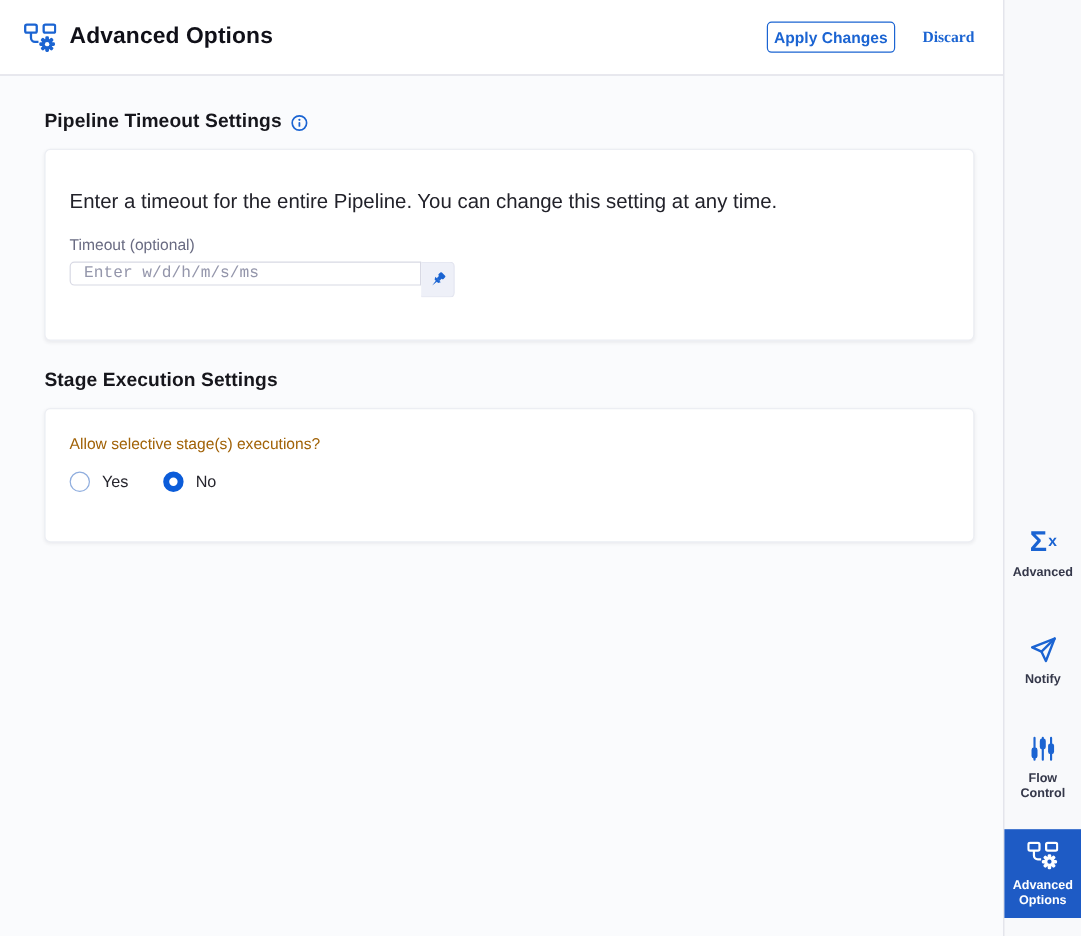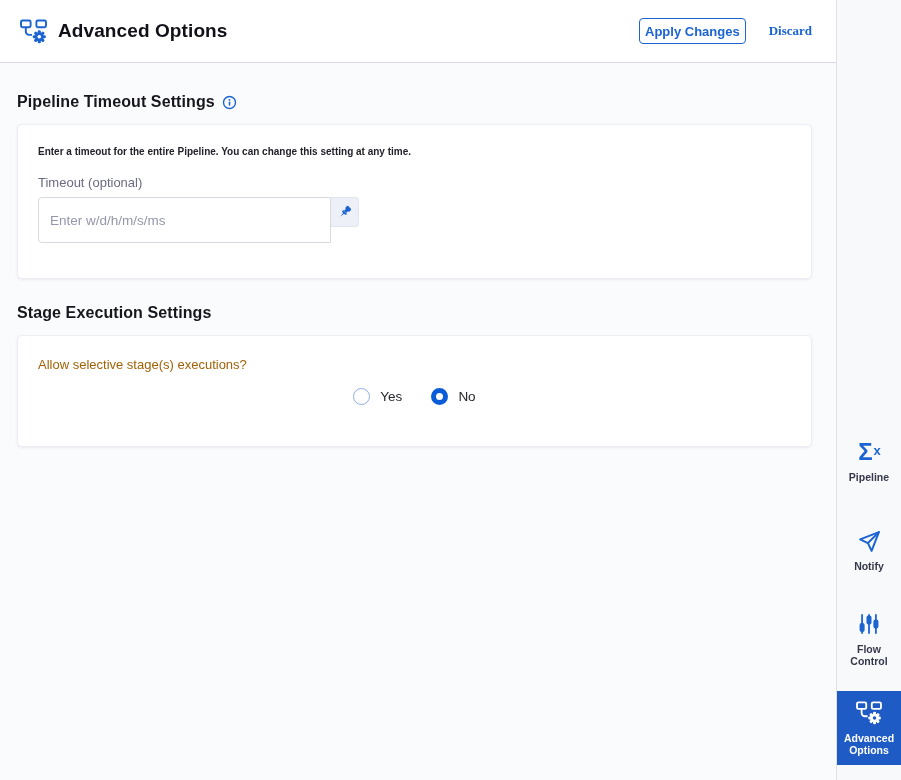--- a/index.html
+++ b/index.html
@@ -27,46 +27,46 @@
   .header-icon{color:var(--primary);display:flex;align-items:center;}
   .header-title{font-size:19px;font-weight:700;color:#101018;margin-left:11px;letter-spacing:.1px;}
   .header-actions{margin-left:auto;display:flex;align-items:center;gap:23px;}
   .apply-btn{
     font-family:inherit;border:1.5px solid var(--primary);color:var(--primary);
     background:#fff;border-radius:4px;height:26px;padding:0 5px;
     font-size:13px;font-weight:600;cursor:pointer;line-height:23px;
   }
   .discard-link{color:var(--primary);font-size:13px;font-weight:600;cursor:pointer;font-family:Liberation Serif, serif;}
   
-  .content{position:absolute;left:0;top:63px;width:836px;padding:30px 24px 0 17px;}
+  .content{position:absolute;left:0;top:63px;width:836px;padding:30px 24px 0 37px;}
   .section-heading{
     display:flex;align-items:center;gap:7px;margin:0 0 13px 0;
     font-size:16px;font-weight:700;color:#16161c;letter-spacing:.1px;
   }
   .info-icon{color:var(--primary);display:flex;align-items:center;cursor:pointer;}
   .card{
     background:#fff;border:1px solid #eceef3;border-radius:5px;
     box-shadow:0 1px 3px rgba(40,41,61,.07);
     padding:21px 20px 35px 20px;margin:0 0 25px 0;
   }
-  .card-desc{font-size:10px;font-weight:700;color:#22222a;margin:0 0 18px 0;}
+  .card-desc{font-size:17px;font-weight:400;color:#22222a;margin:12px 0 18px 0;}
   .field-label{font-size:13px;color:#696b82;margin:0 0 7px 0;}
   .input-row{display:flex;align-items:stretch;}
   .timeout-input{
-    width:293px;height:46px;border:1px solid #d8d9e4;border-radius:4px 0 0 4px;
-    padding:0 11px;font-size:13.5px;font-family:Liberation Sans, sans-serif;color:#22222a;outline:none;background:#fff;
+    width:293px;height:20px;border:1px solid #d8d9e4;border-radius:4px 0 0 4px;
+    padding:0 11px;font-size:13.5px;font-family:Liberation Mono, monospace;color:#22222a;outline:none;background:#fff;
   }
   .timeout-input::placeholder{color:#9496ab;}
   .pin-btn{
     width:28px;height:30px;border:1px solid #e2e4ef;border-left:none;
     border-radius:0 4px 4px 0;background:#eef0f8;display:flex;align-items:center;
     justify-content:center;cursor:pointer;color:var(--primary);padding:0;
   }
   .card-question{font-size:13px;font-weight:400;color:#a16207;margin:0 0 16px 0;}
-  .radio-row{display:flex;align-items:center;gap:29px;padding-bottom:2px;justify-content:center;}
+  .radio-row{display:flex;align-items:center;gap:29px;padding-bottom:2px;}
   .radio-opt{display:flex;align-items:center;gap:10px;cursor:pointer;}
   .radio-circle{width:17px;height:17px;border-radius:50%;background:#fff;
     border:1.5px solid var(--radio_unselected_border);flex:0 0 auto;}
   .radio-opt.selected .radio-circle{border:5.5px solid var(--radio_selected);}
   .radio-label{font-size:13.5px;color:#26252d;}
   
   .sidebar{
     position:absolute;right:0;top:0;width:65px;height:780px;
     background:var(--sidebar_bg);border-left:1px solid #dfe0e8;
     display:flex;flex-direction:column;justify-content:flex-end;
@@ -165,21 +165,21 @@
   </div>
 </div>
 
 <div class="sidebar">
 
   <div class="side-item">
     <span class="side-icon">
       <span class="sigma">Σ</span>
         <span class="sigma-x">x</span>
     </span>
-    <span class="side-label">Pipeline</span>
+    <span class="side-label">Advanced</span>
   </div>
 
   <div class="side-item">
     <span class="side-icon">
       <svg width="25" height="25" viewBox="0 0 24 24" fill="none" stroke="currentColor" stroke-width="1.9" stroke-linejoin="round" stroke-linecap="round">
         <path d="M21 3 L10.5 13.5"></path>
         <path d="M21 3 L14 21 L10.5 13.5 L3 10 Z"></path>
       </svg>
     </span>
     <span class="side-label">Notify</span>

